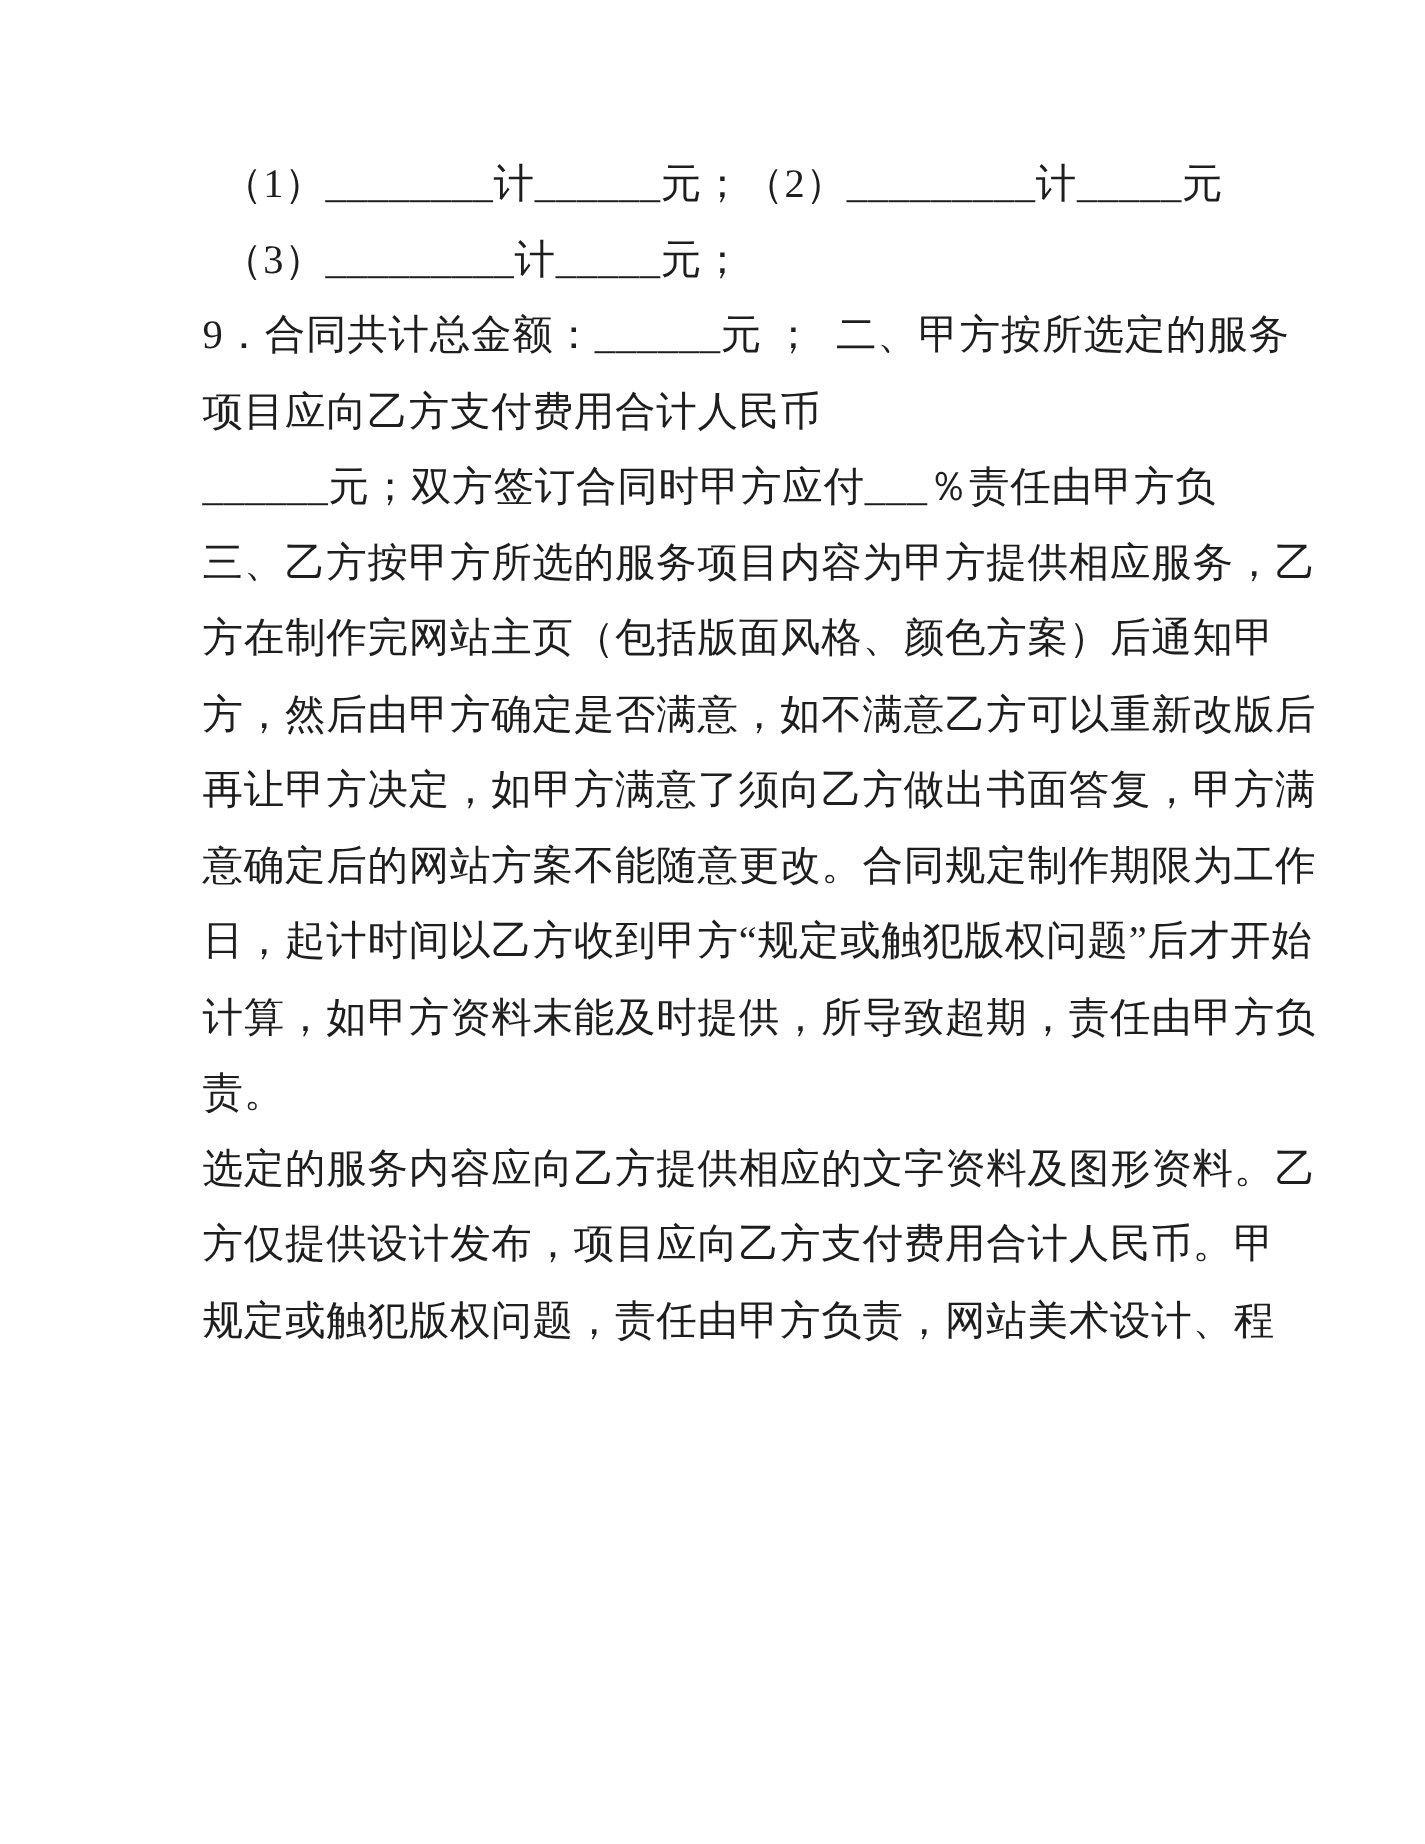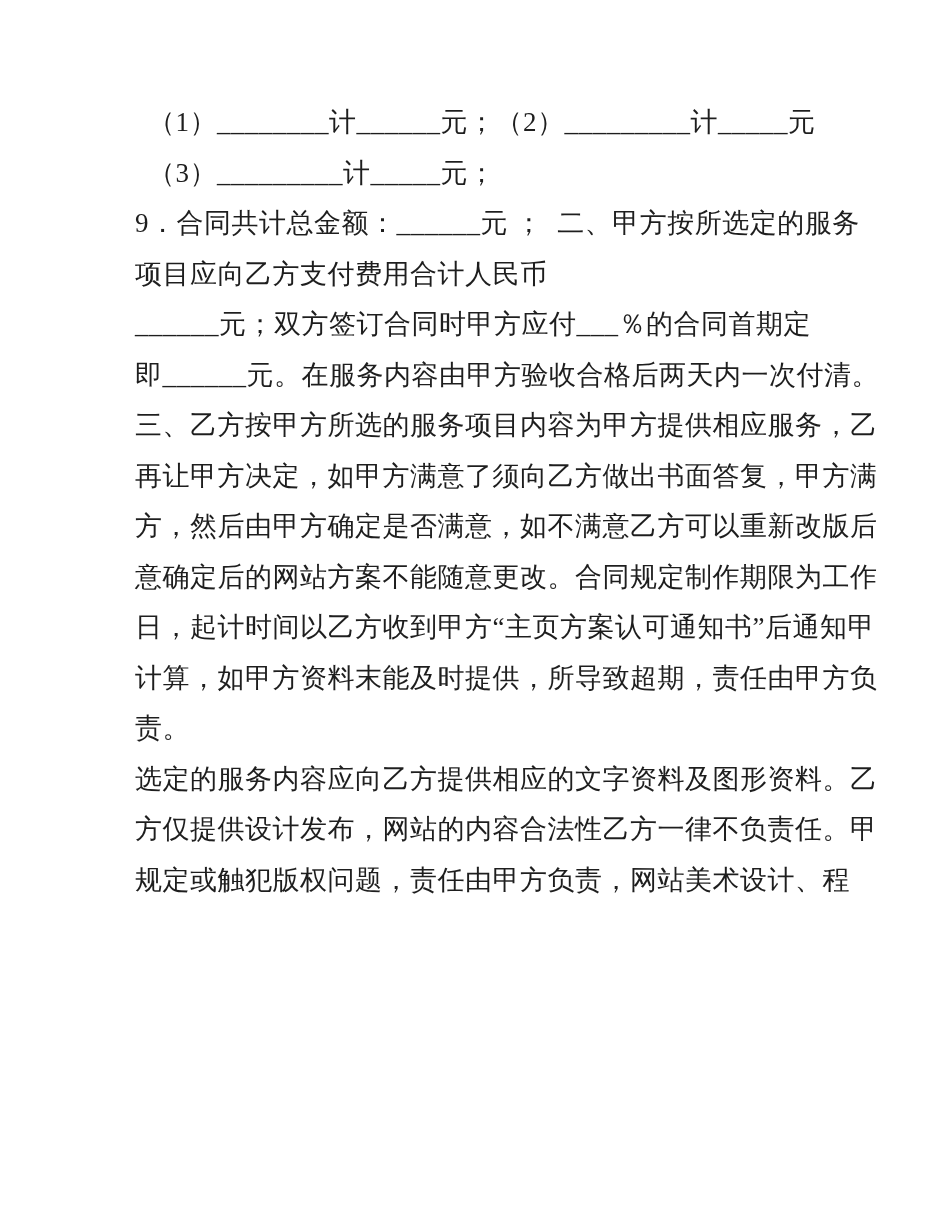--- a/index.html
+++ b/index.html
@@ -31,25 +31,25 @@
   }
 </style>
 </head>
 <body>
 
 <div class="page">
   <div class="line indent">（1）________计______元；（2）_________计_____元</div>
   <div class="line indent">（3）_________计_____元；</div>
   <div class="line">9．合同共计总金额：______元 ；  二、甲方按所选定的服务</div>
   <div class="line">项目应向乙方支付费用合计人民币</div>
-  <div class="line">______元；双方签订合同时甲方应付___％的合同首期定</div>
-  <div class="line">即______元。在服务内容由甲方验收合格后两天内一次付清。</div>
+  <div class="line">______元；双方签订合同时甲方应付___％责任由甲方负</div>
   <div class="line">三、乙方按甲方所选的服务项目内容为甲方提供相应服务，乙</div>
+  <div class="line">方在制作完网站主页（包括版面风格、颜色方案）后通知甲</div>
+  <div class="line">方，然后由甲方确定是否满意，如不满意乙方可以重新改版后</div>
   <div class="line">再让甲方决定，如甲方满意了须向乙方做出书面答复，甲方满</div>
-  <div class="line">方，然后由甲方确定是否满意，如不满意乙方可以重新改版后</div>
   <div class="line">意确定后的网站方案不能随意更改。合同规定制作期限为工作</div>
-  <div class="line">日，起计时间以乙方收到甲方“主页方案认可通知书”后通知甲</div>
+  <div class="line">日，起计时间以乙方收到甲方“规定或触犯版权问题”后才开始</div>
   <div class="line">计算，如甲方资料末能及时提供，所导致超期，责任由甲方负</div>
   <div class="line">责。</div>
   <div class="line">选定的服务内容应向乙方提供相应的文字资料及图形资料。乙</div>
-  <div class="line">方仅提供设计发布，网站的内容合法性乙方一律不负责任。甲</div>
+  <div class="line">方仅提供设计发布，项目应向乙方支付费用合计人民币。甲</div>
   <div class="line">规定或触犯版权问题，责任由甲方负责，网站美术设计、程</div>
 </div>
 
 </body></html>

